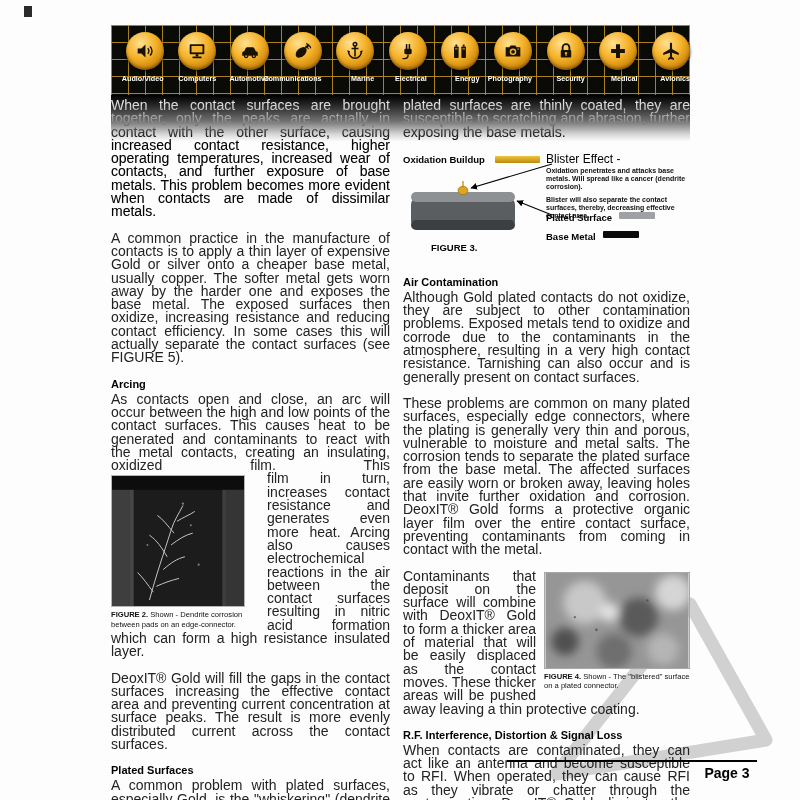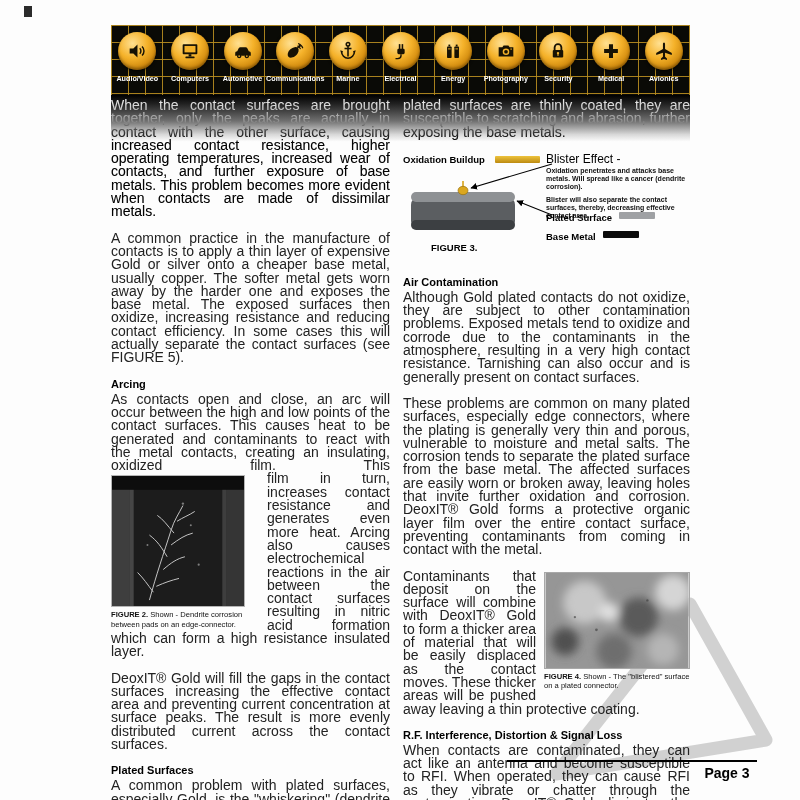--- a/index.html
+++ b/index.html
@@ -6,21 +6,21 @@
   body{width:800px;height:800px;position:relative;background:#fdfdfd;overflow:hidden;
        font-family:"Liberation Sans",sans-serif;color:#222}
   .regmark{position:absolute;left:24px;top:6px;width:8px;height:11px;background:#2b2b2b}
 
   
   .header{position:absolute;left:111px;top:25px;width:579px;height:70px;
     background-color:#0a0a06;
     background-image:linear-gradient(rgba(186,142,32,.9) 1px,transparent 1px),
                      linear-gradient(90deg,rgba(186,142,32,.9) 1px,transparent 1px);
     background-size:17px 17px;display:flex;align-items:flex-start;padding-top:7px;box-sizing:border-box}
-  .cat{flex:1;display:flex;flex-direction:column;align-items:center;min-width:0}
+  .cat{flex:1;display:flex;flex-direction:column;align-items:flex-end;min-width:0}
   .circle{width:38px;height:38px;border-radius:50%;flex:0 0 auto;
     background:radial-gradient(circle at 38% 30%,#ffe091 0%,#f5b22a 42%,#c77f06 78%,#8a5a00 100%);
     display:flex;align-items:center;justify-content:center;
     box-shadow:0 1px 3px rgba(0,0,0,.85), inset 0 -2px 3px rgba(0,0,0,.35)}
   .circle svg{width:22px;height:22px}
   .lbl{margin-top:4px;font-size:7.2px;font-weight:bold;color:#fff;white-space:nowrap}
 
   
   .fade{position:absolute;left:111px;top:95px;width:579px;height:47px;
     background:linear-gradient(to bottom,#000 0%,#202020 18%,#6f6f6f 55%,#d8d8d8 84%,#fff 100%)}

